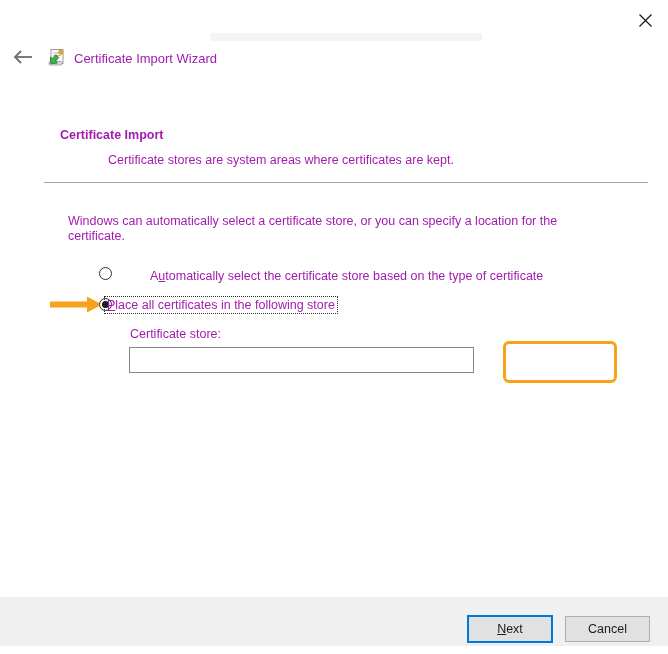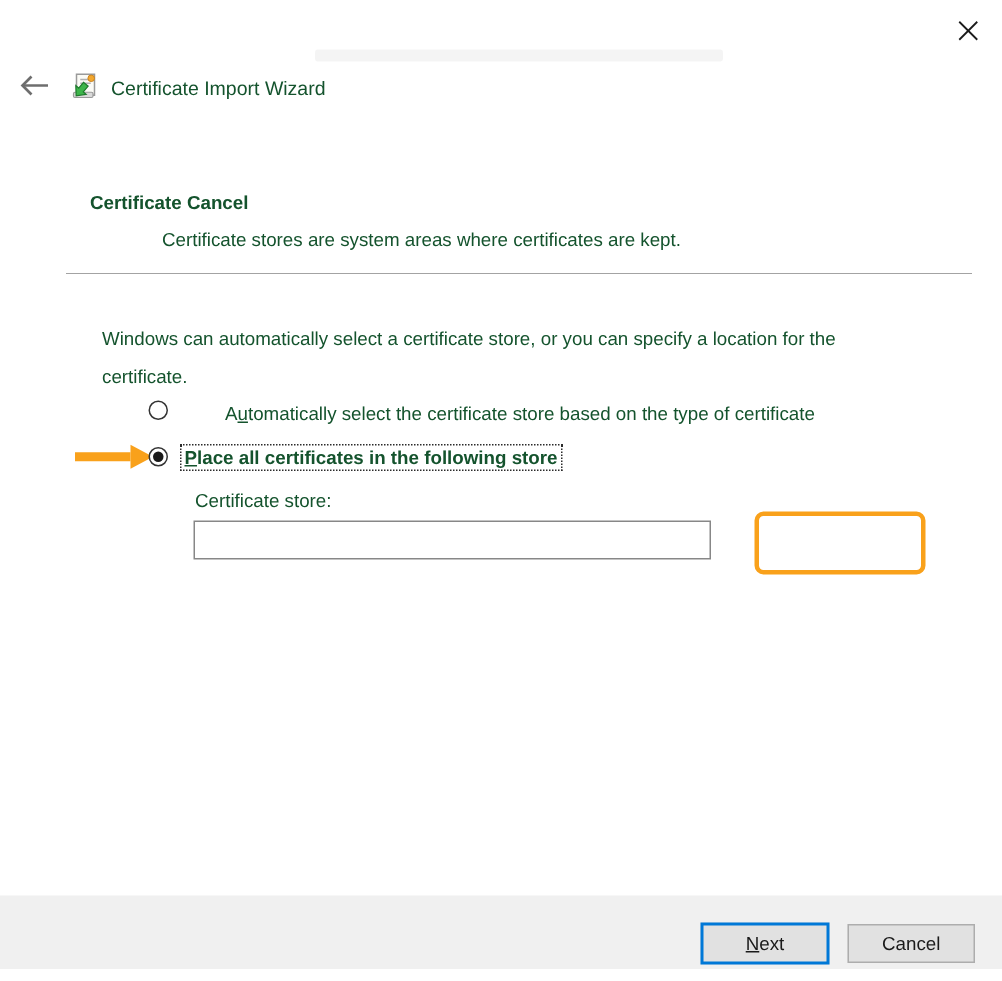--- a/index.html
+++ b/index.html
@@ -9,44 +9,44 @@
   html,body{margin:0;padding:0;background:#fff;}
   .canvas{
     position:relative;
     width:668px;height:654px;
     background:#ffffff;
     font-family:"Liberation Sans", sans-serif;
     color:#1a1a1a;
     overflow:hidden;
   }
   .abs{position:absolute;}
-  .txt{font-size:12.5px;color:#14532d;white-space:nowrap;}
+  .txt{font-size:12.5px;color:#a21caf;white-space:nowrap;}
   .mn{text-decoration:underline;text-underline-offset:1px;}
 
   
   .close-btn{left:634px;top:9px;width:22px;height:22px;display:flex;align-items:center;justify-content:center;cursor:pointer;}
   .back-btn{left:10px;top:46px;width:26px;height:22px;display:flex;align-items:center;justify-content:center;cursor:pointer;}
   .wizard-icon{left:46px;top:47px;width:20px;height:20px;}
   .wizard-title{left:74px;top:51px;font-size:13px;}
   .blur-artifact{left:210px;top:33px;width:272px;height:8px;background:#f1f1f1;opacity:.75;border-radius:2px;filter:blur(.5px);}
 
   
   .page-heading{left:60px;top:128px;font-weight:bold;font-size:12.5px;}
   .page-subheading{left:80px;top:153px;margin-left:28px;}
   .divider{left:44px;top:182px;width:604px;height:2px;background:linear-gradient(#a3a3a3 50%, #ffffff 50%);}
 
   
-  .intro-text{left:68px;top:214px;width:535px;white-space:normal;line-height:25px;}
+  .intro-text{left:68px;top:214px;width:535px;white-space:normal;line-height:15px;}
 
   .radio-outer{width:13px;height:13px;border:1px solid #333;border-radius:50%;background:#fff;box-sizing:border-box;display:flex;align-items:center;justify-content:center;cursor:pointer;}
   .radio-dot{width:7px;height:7px;border-radius:50%;background:#1a1a1a;}
   .radio1{left:99px;top:267px;}
   .radio1-label{left:118px;top:269px;cursor:default;margin-left:32px;}
   .radio2{left:99px;top:298px;}
-  .radio2-label{left:120px;top:296px;border:1px dotted #2b2b2b;padding:1px 2px;cursor:default;font-weight:bold;}
+  .radio2-label{left:104px;top:296px;border:1px dotted #2b2b2b;padding:1px 2px;cursor:default;}
 
   .annot-arrow{left:50px;top:296px;width:52px;height:17px;}
 
   .store-label{left:130px;top:327px;}
   .store-input{left:129px;top:347px;width:345px;height:26px;border:1px solid #878787;background:#fff;box-sizing:border-box;font-family:"Liberation Sans",sans-serif;font-size:12.5px;padding:0 4px;outline:none;}
   .browse-btn{left:512px;top:348px;width:96px;height:28px;background:#e3e3e3;border:1px solid #9c9c9c;box-sizing:border-box;display:flex;align-items:center;justify-content:center;font-size:12.5px;cursor:pointer;}
   .annot-box{left:503px;top:341px;width:114px;height:42px;border:3px solid var(--accent-orange);border-radius:6px;box-sizing:border-box;pointer-events:none;}
 
   
   .footer{left:0;top:597px;width:668px;height:49px;background:#f0f0f0;}
@@ -79,21 +79,21 @@
     <line x1="7.5" y1="6" x2="14.5" y2="6" stroke="#b0b0b0" stroke-width="1"></line>
     <line x1="7.5" y1="8.5" x2="14.5" y2="8.5" stroke="#b0b0b0" stroke-width="1"></line>
     <line x1="7.5" y1="11" x2="12" y2="11" stroke="#b0b0b0" stroke-width="1"></line>
     <circle cx="14.8" cy="5.2" r="2.2" fill="#f2a72e" stroke="#c77f1a" stroke-width="0.6"></circle>
     <rect x="3" y="14.5" width="13" height="3.5" rx="1" fill="#d9d9d9" stroke="#9a9a9a" stroke-width="0.8"></rect>
     <path d="M10 8 L10 13 L12.5 13 L8 18 L3.5 13 L6 13 L6 8 Z" fill="#3db54a" stroke="#1f7a2d" stroke-width="0.8" transform="rotate(40 8 13)"></path>
   </svg>
 
   <div class="abs wizard-title txt">Certificate Import Wizard</div>
 
-  <div class="abs page-heading txt">Certificate Cancel</div>
+  <div class="abs page-heading txt">Certificate Import</div>
   <div class="abs page-subheading txt">Certificate stores are system areas where certificates are kept.</div>
   <div class="abs divider"></div>
 
   <div class="abs intro-text txt">Windows can automatically select a certificate store, or you can specify a location for the certificate.</div>
 
   <div class="abs radio-outer radio1"></div>
   <div class="abs radio1-label txt"><span>A</span><span class="mn">u</span><span>tomatically select the certificate store based on the type of certificate</span></div>
 
   <svg class="abs annot-arrow" viewBox="0 0 52 17">
     <rect x="0" y="5.5" width="37" height="6" fill="var(--accent-orange)"></rect>

